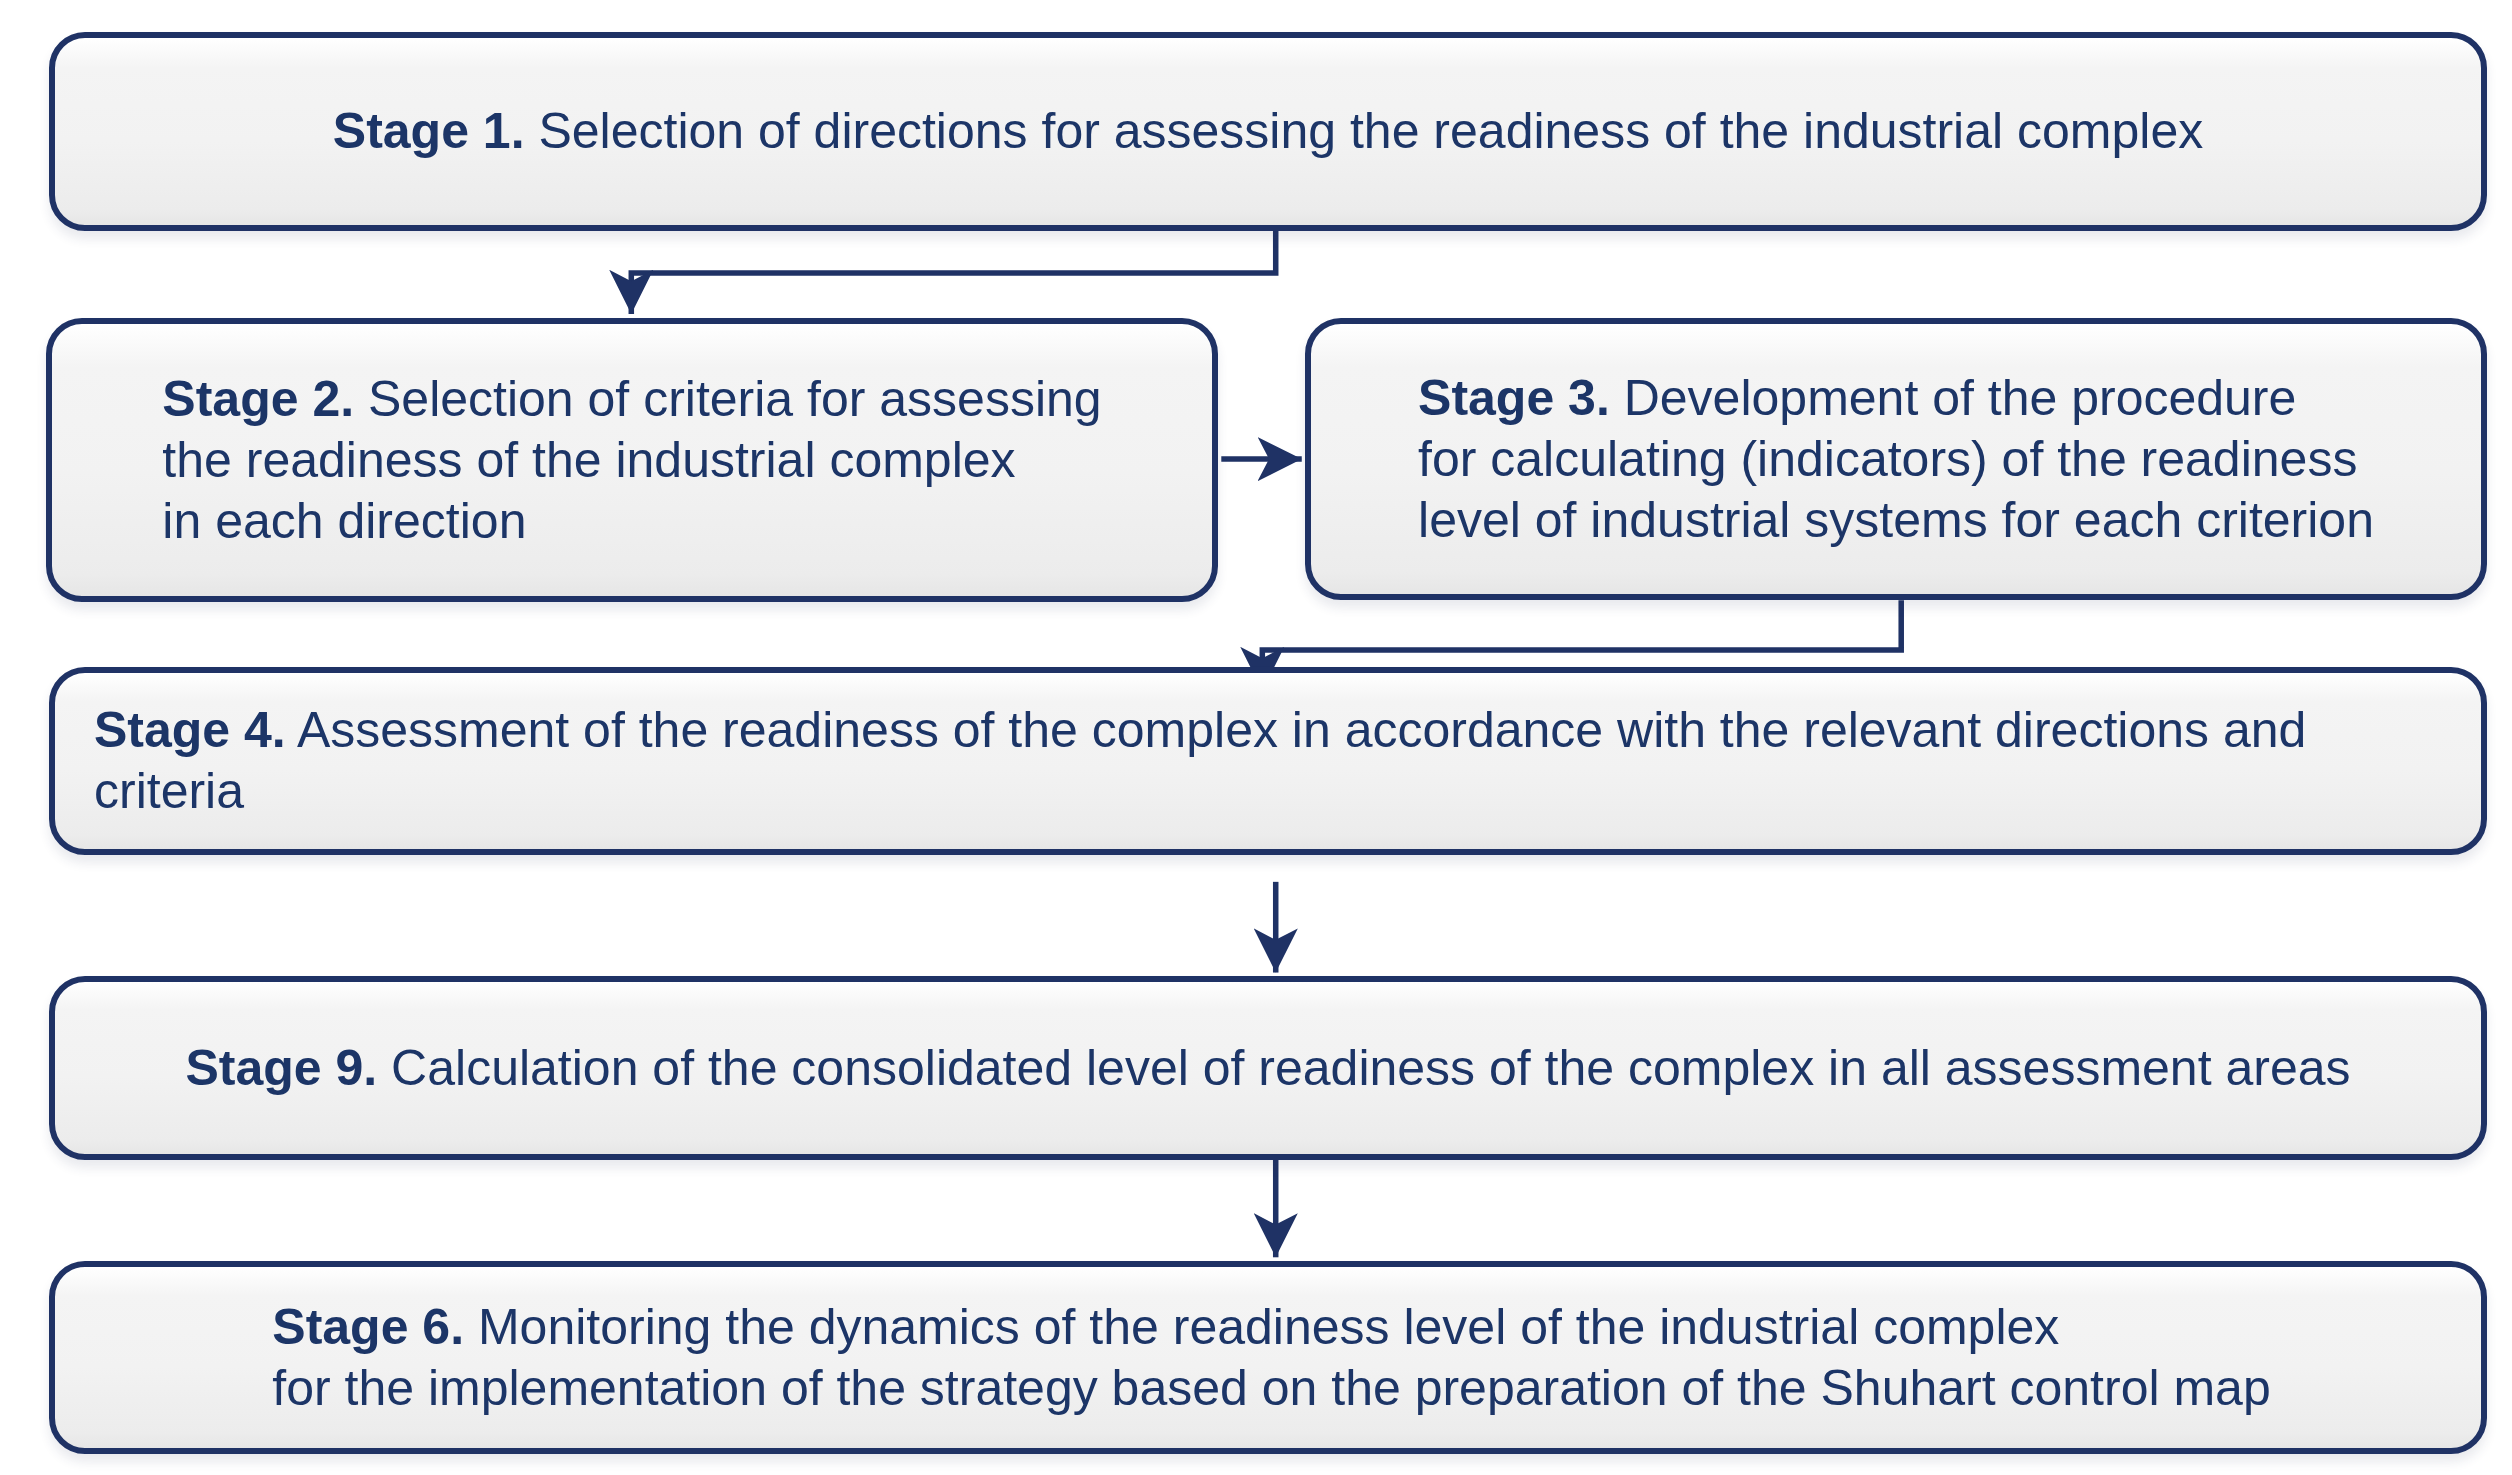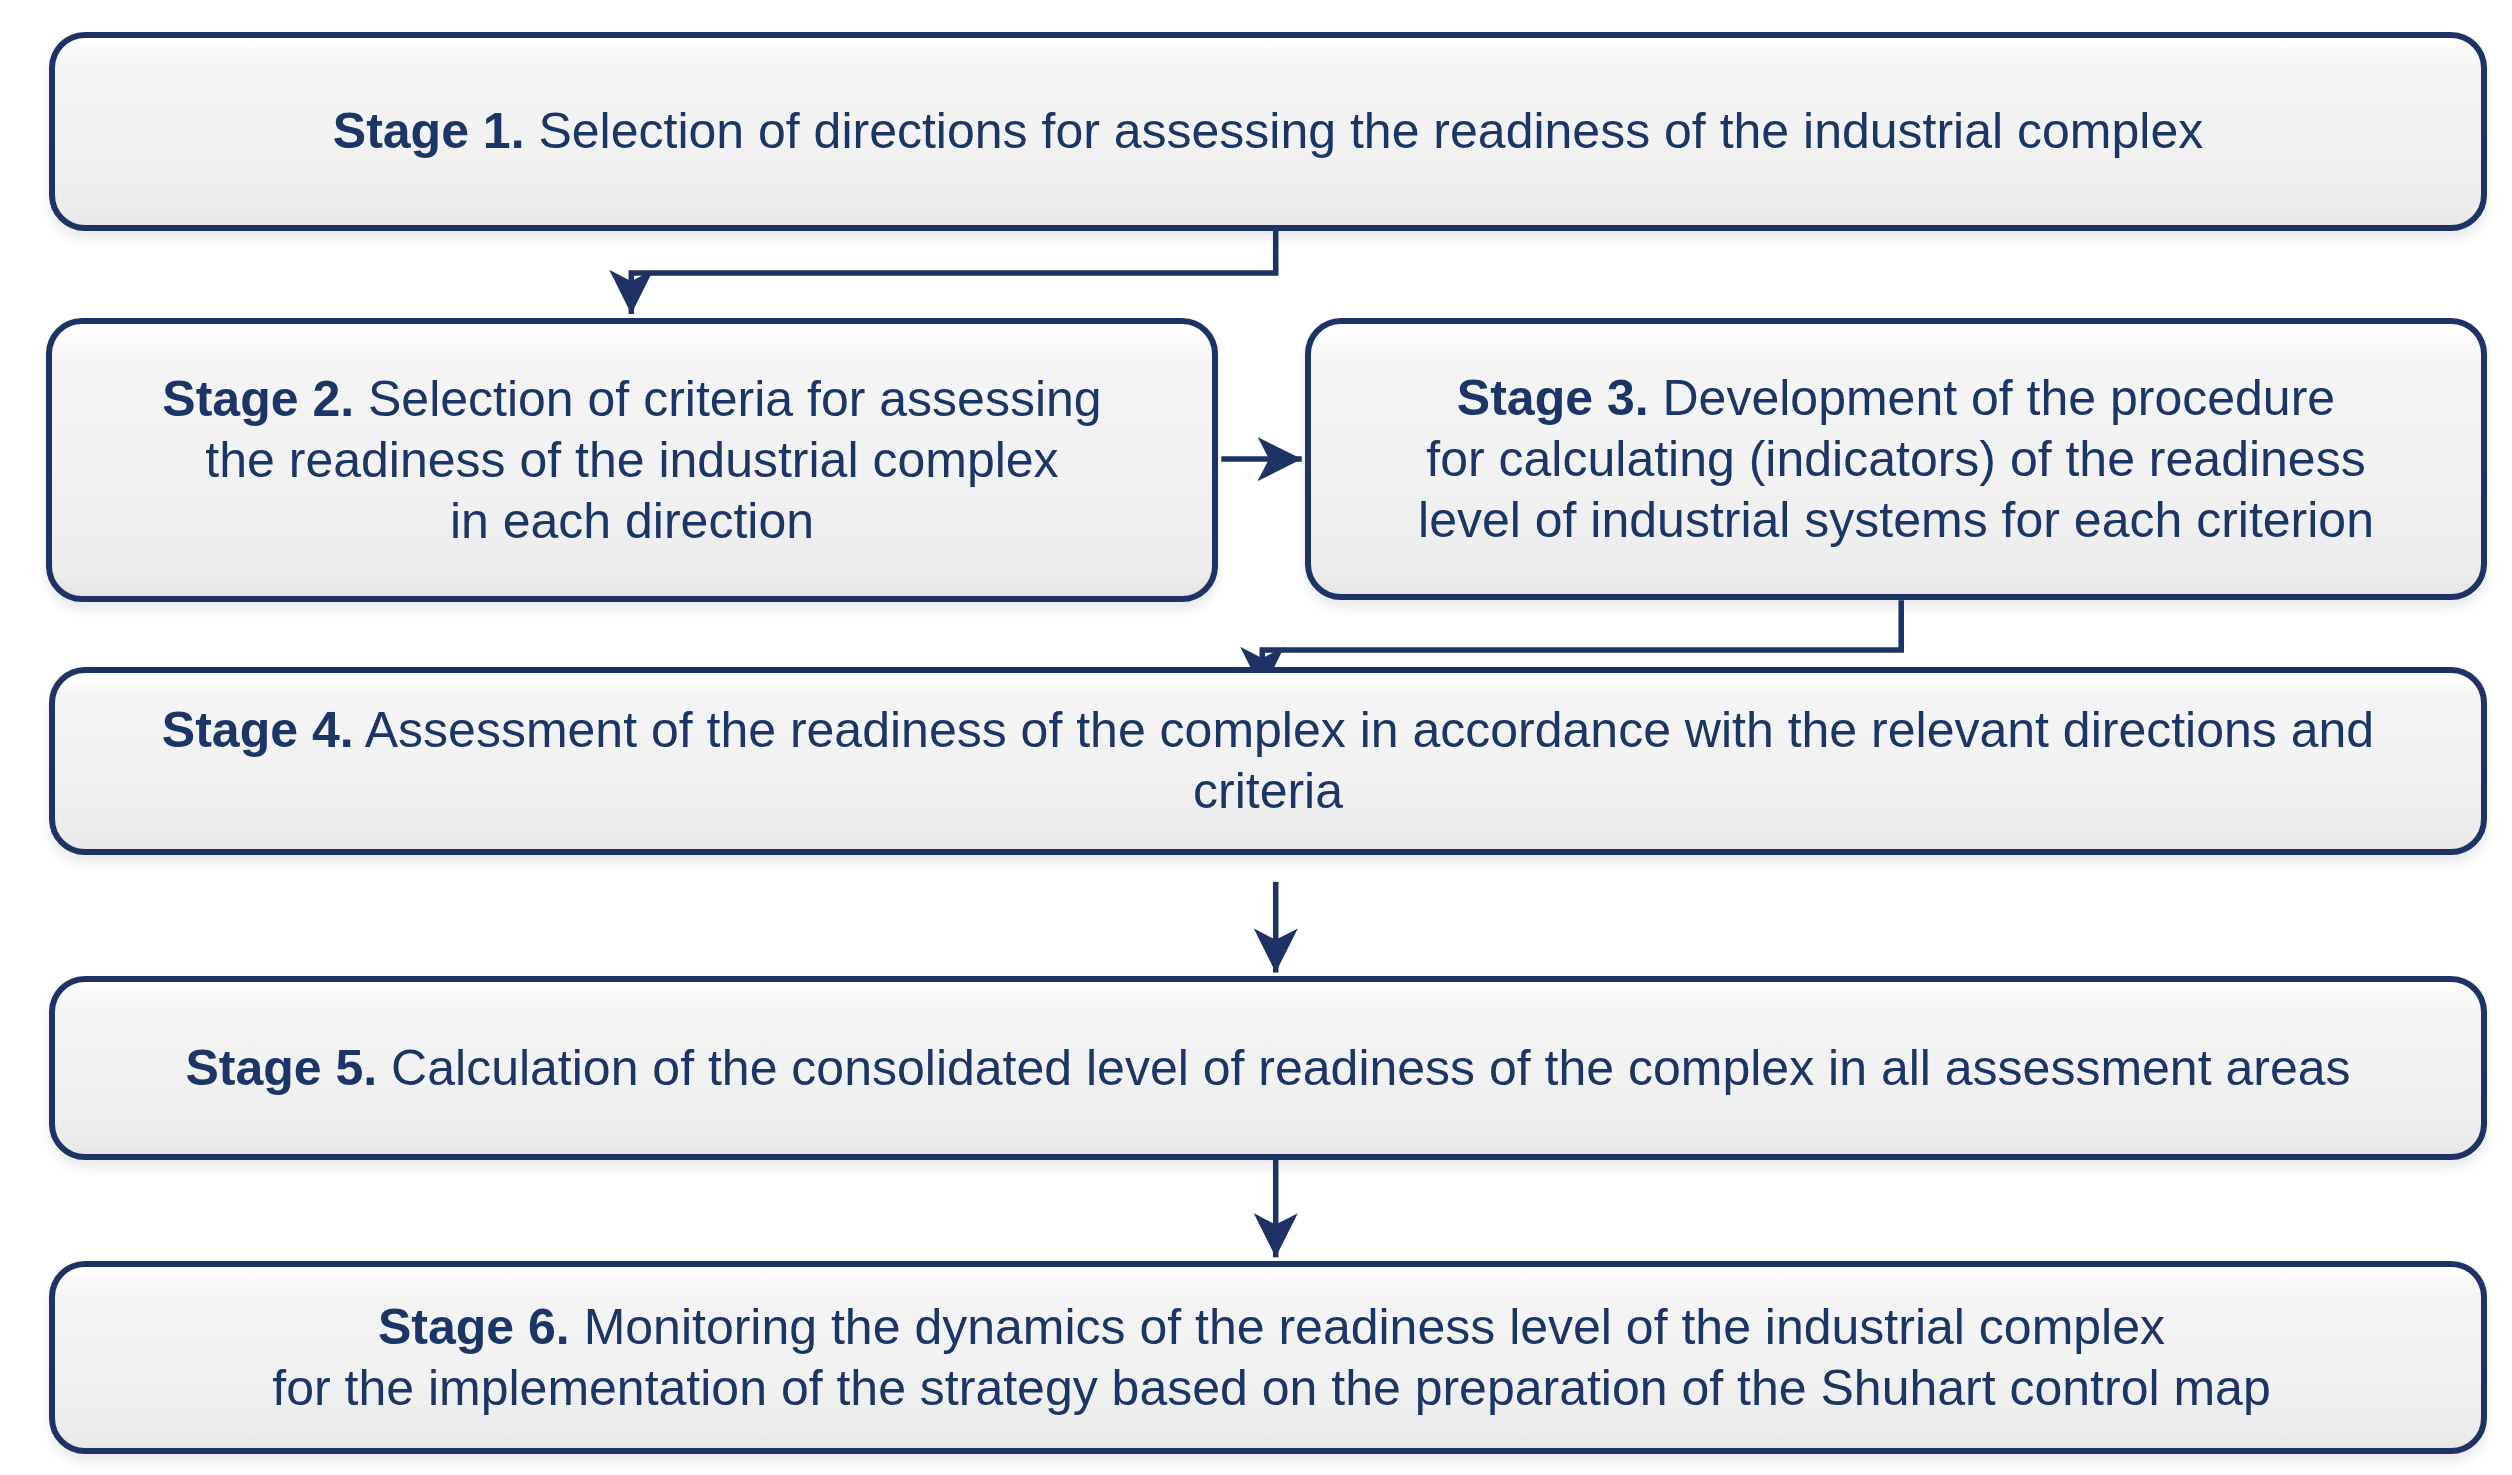--- a/index.html
+++ b/index.html
@@ -36,21 +36,20 @@
   .arrowhead { fill: var(--line, #1f3265); }
   .stage-box {
     position: absolute;
     border: 6.3px solid var(--box-border, #1f3265);
     border-radius: 36px;
     background: linear-gradient(180deg, #ffffff 0%, #f4f4f4 16%, var(--box-fill, #f2f2f2) 55%, #ececec 92%, #e6e6e6 100%);
     box-shadow: 0 8px 11px rgba(40, 50, 90, 0.10);
     display: flex;
     align-items: center;
     justify-content: center;
-    text-align: center;
     color: var(--text, #1c3567);
     font-size: 50px;
     line-height: 1.22;
     padding: 0 39px;
   }
   .stage-label { font-weight: bold; }
   .stage-body { white-space: pre-line; }
   .one-line .stage-text { white-space: nowrap; }
   .stage-text { display: block; }
 
@@ -106,21 +105,21 @@
 
   <div class="stage-box s4 one-line">
     <span class="stage-text">
       <span class="stage-label">Stage 4.</span>
       <span class="stage-body">Assessment of the readiness of the complex in accordance with the relevant directions and criteria</span>
     </span>
   </div>
 
   <div class="stage-box s5 one-line">
     <span class="stage-text">
-      <span class="stage-label">Stage 5.</span>
+      <span class="stage-label">Stage 9.</span>
       <span class="stage-body">Calculation of the consolidated level of readiness of the complex in all assessment areas</span>
     </span>
   </div>
 
   <div class="stage-box s6">
     <span class="stage-text">
       <span class="stage-label">Stage 6.</span>
       <span class="stage-body">Monitoring the dynamics of the readiness level of the industrial complex
 for the implementation of the strategy based on the preparation of the Shuhart control map</span>
     </span>

